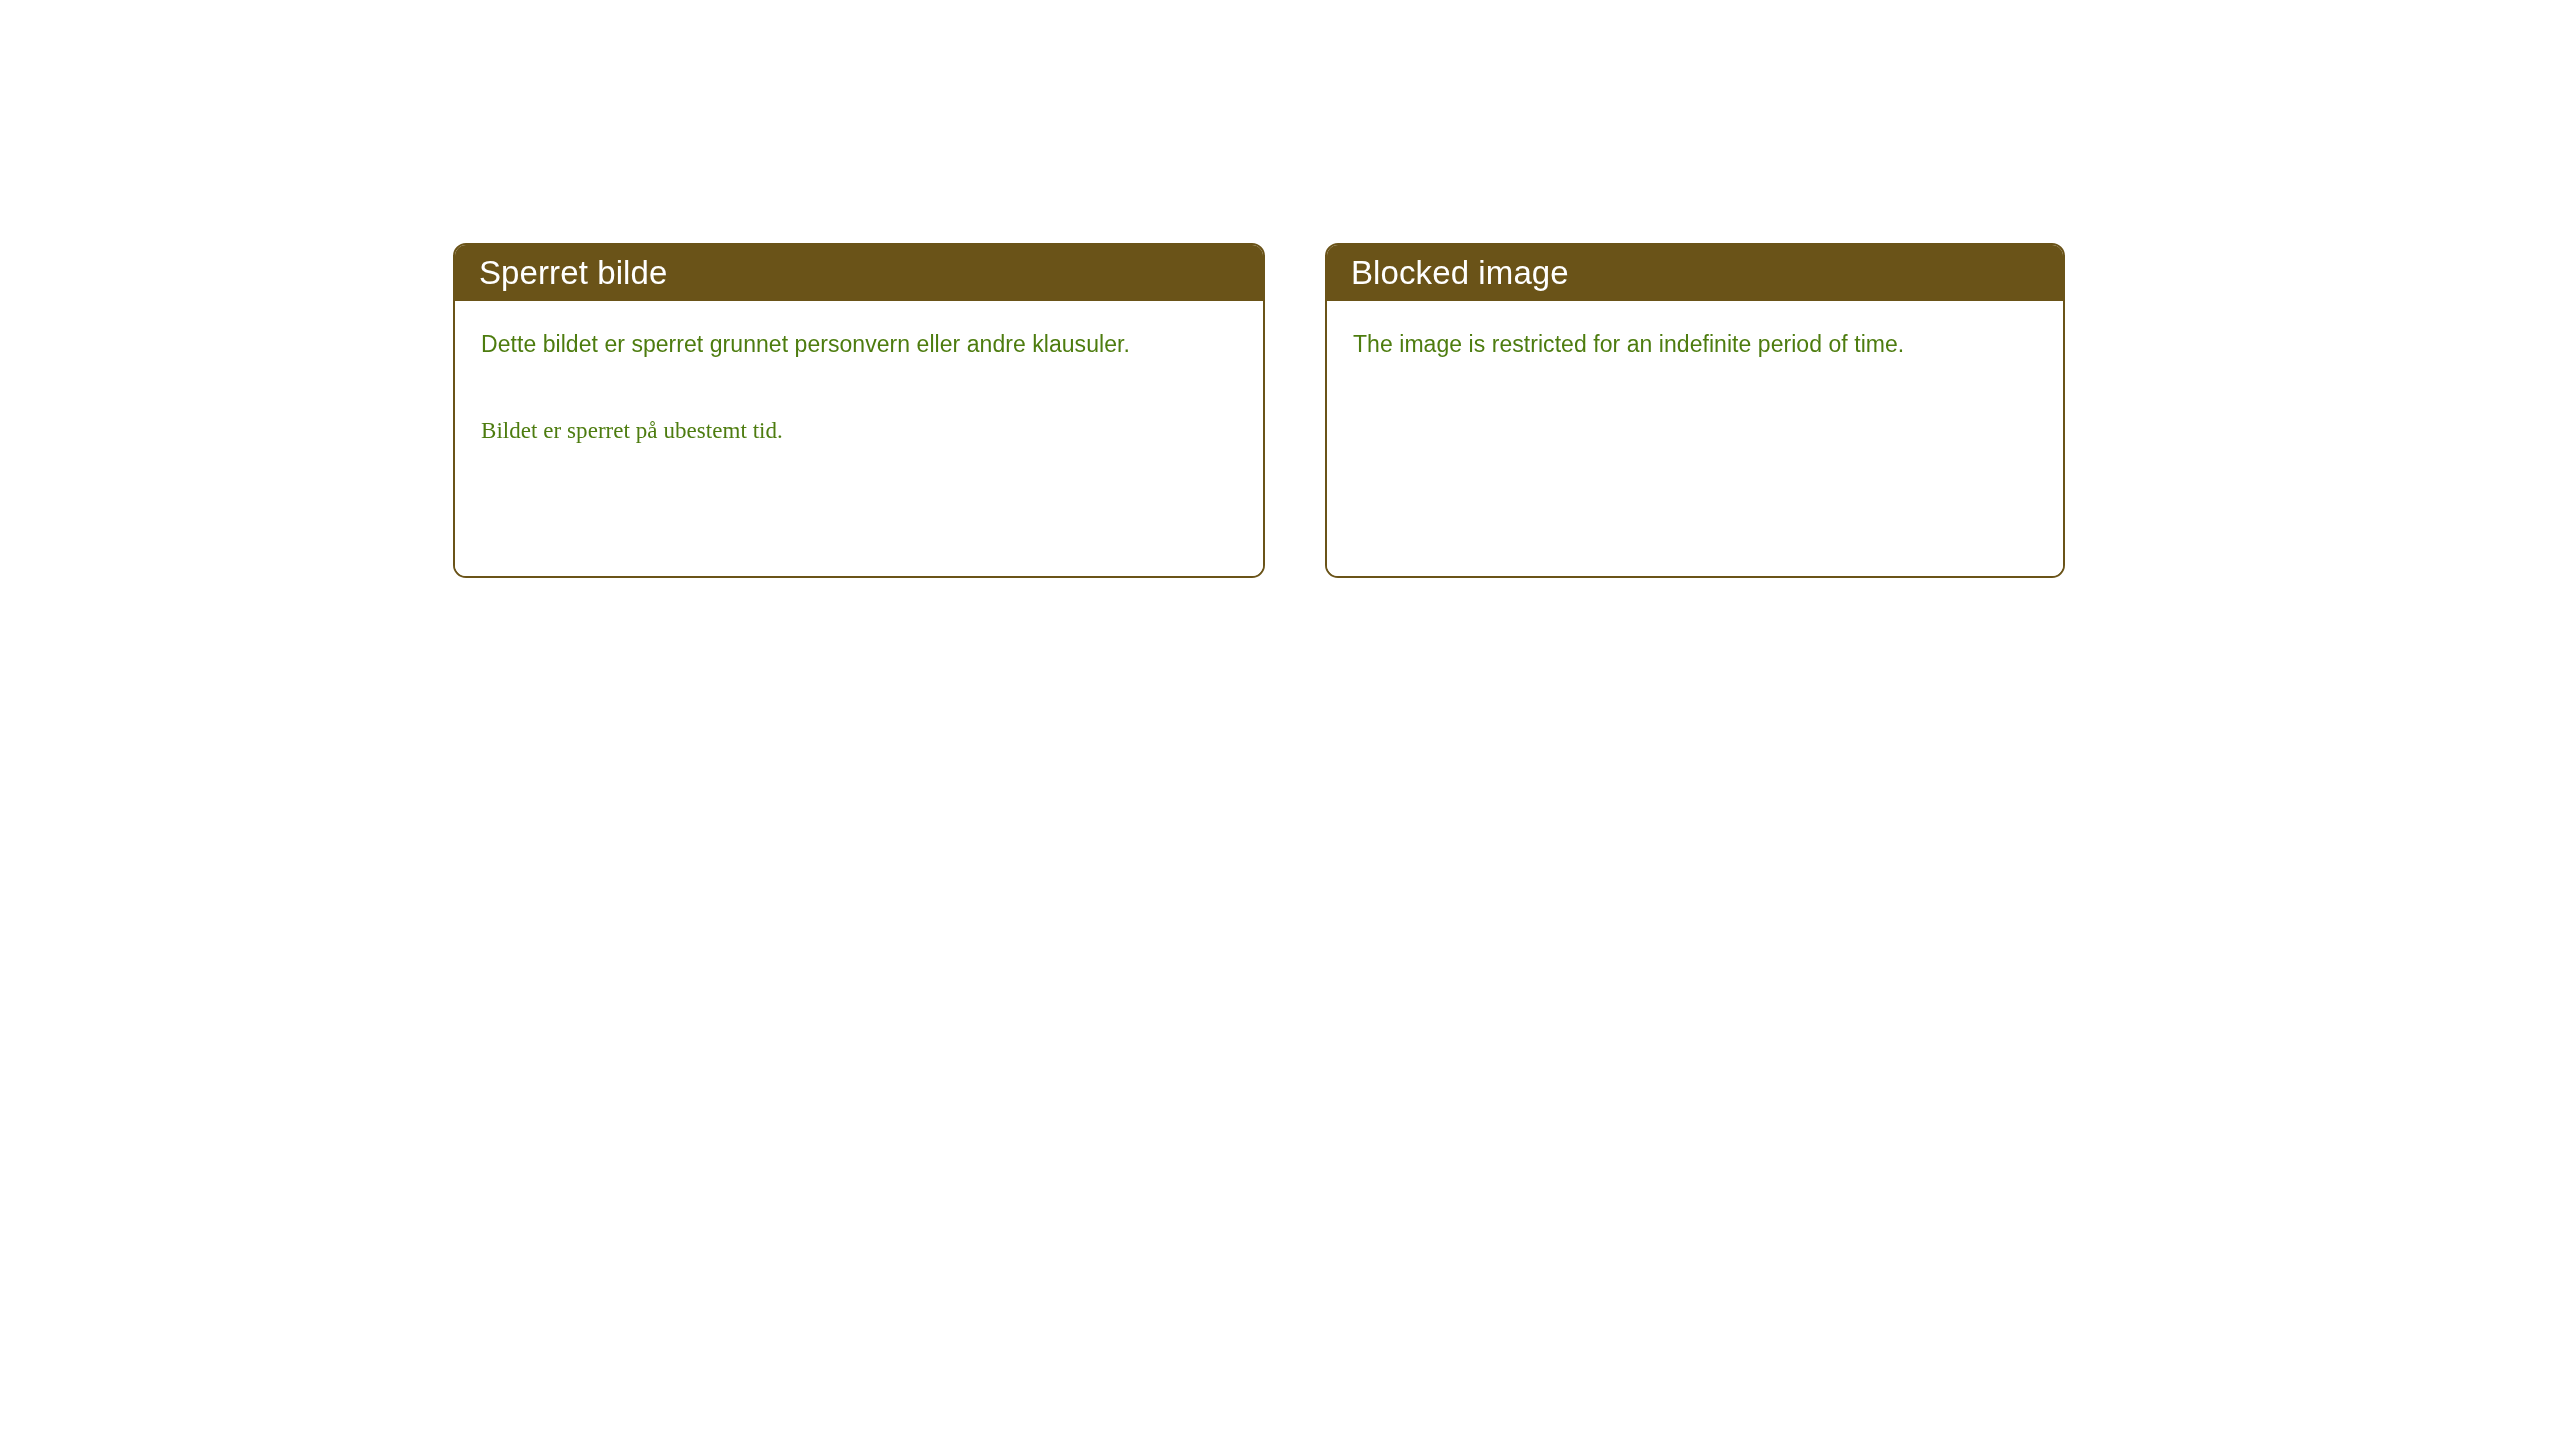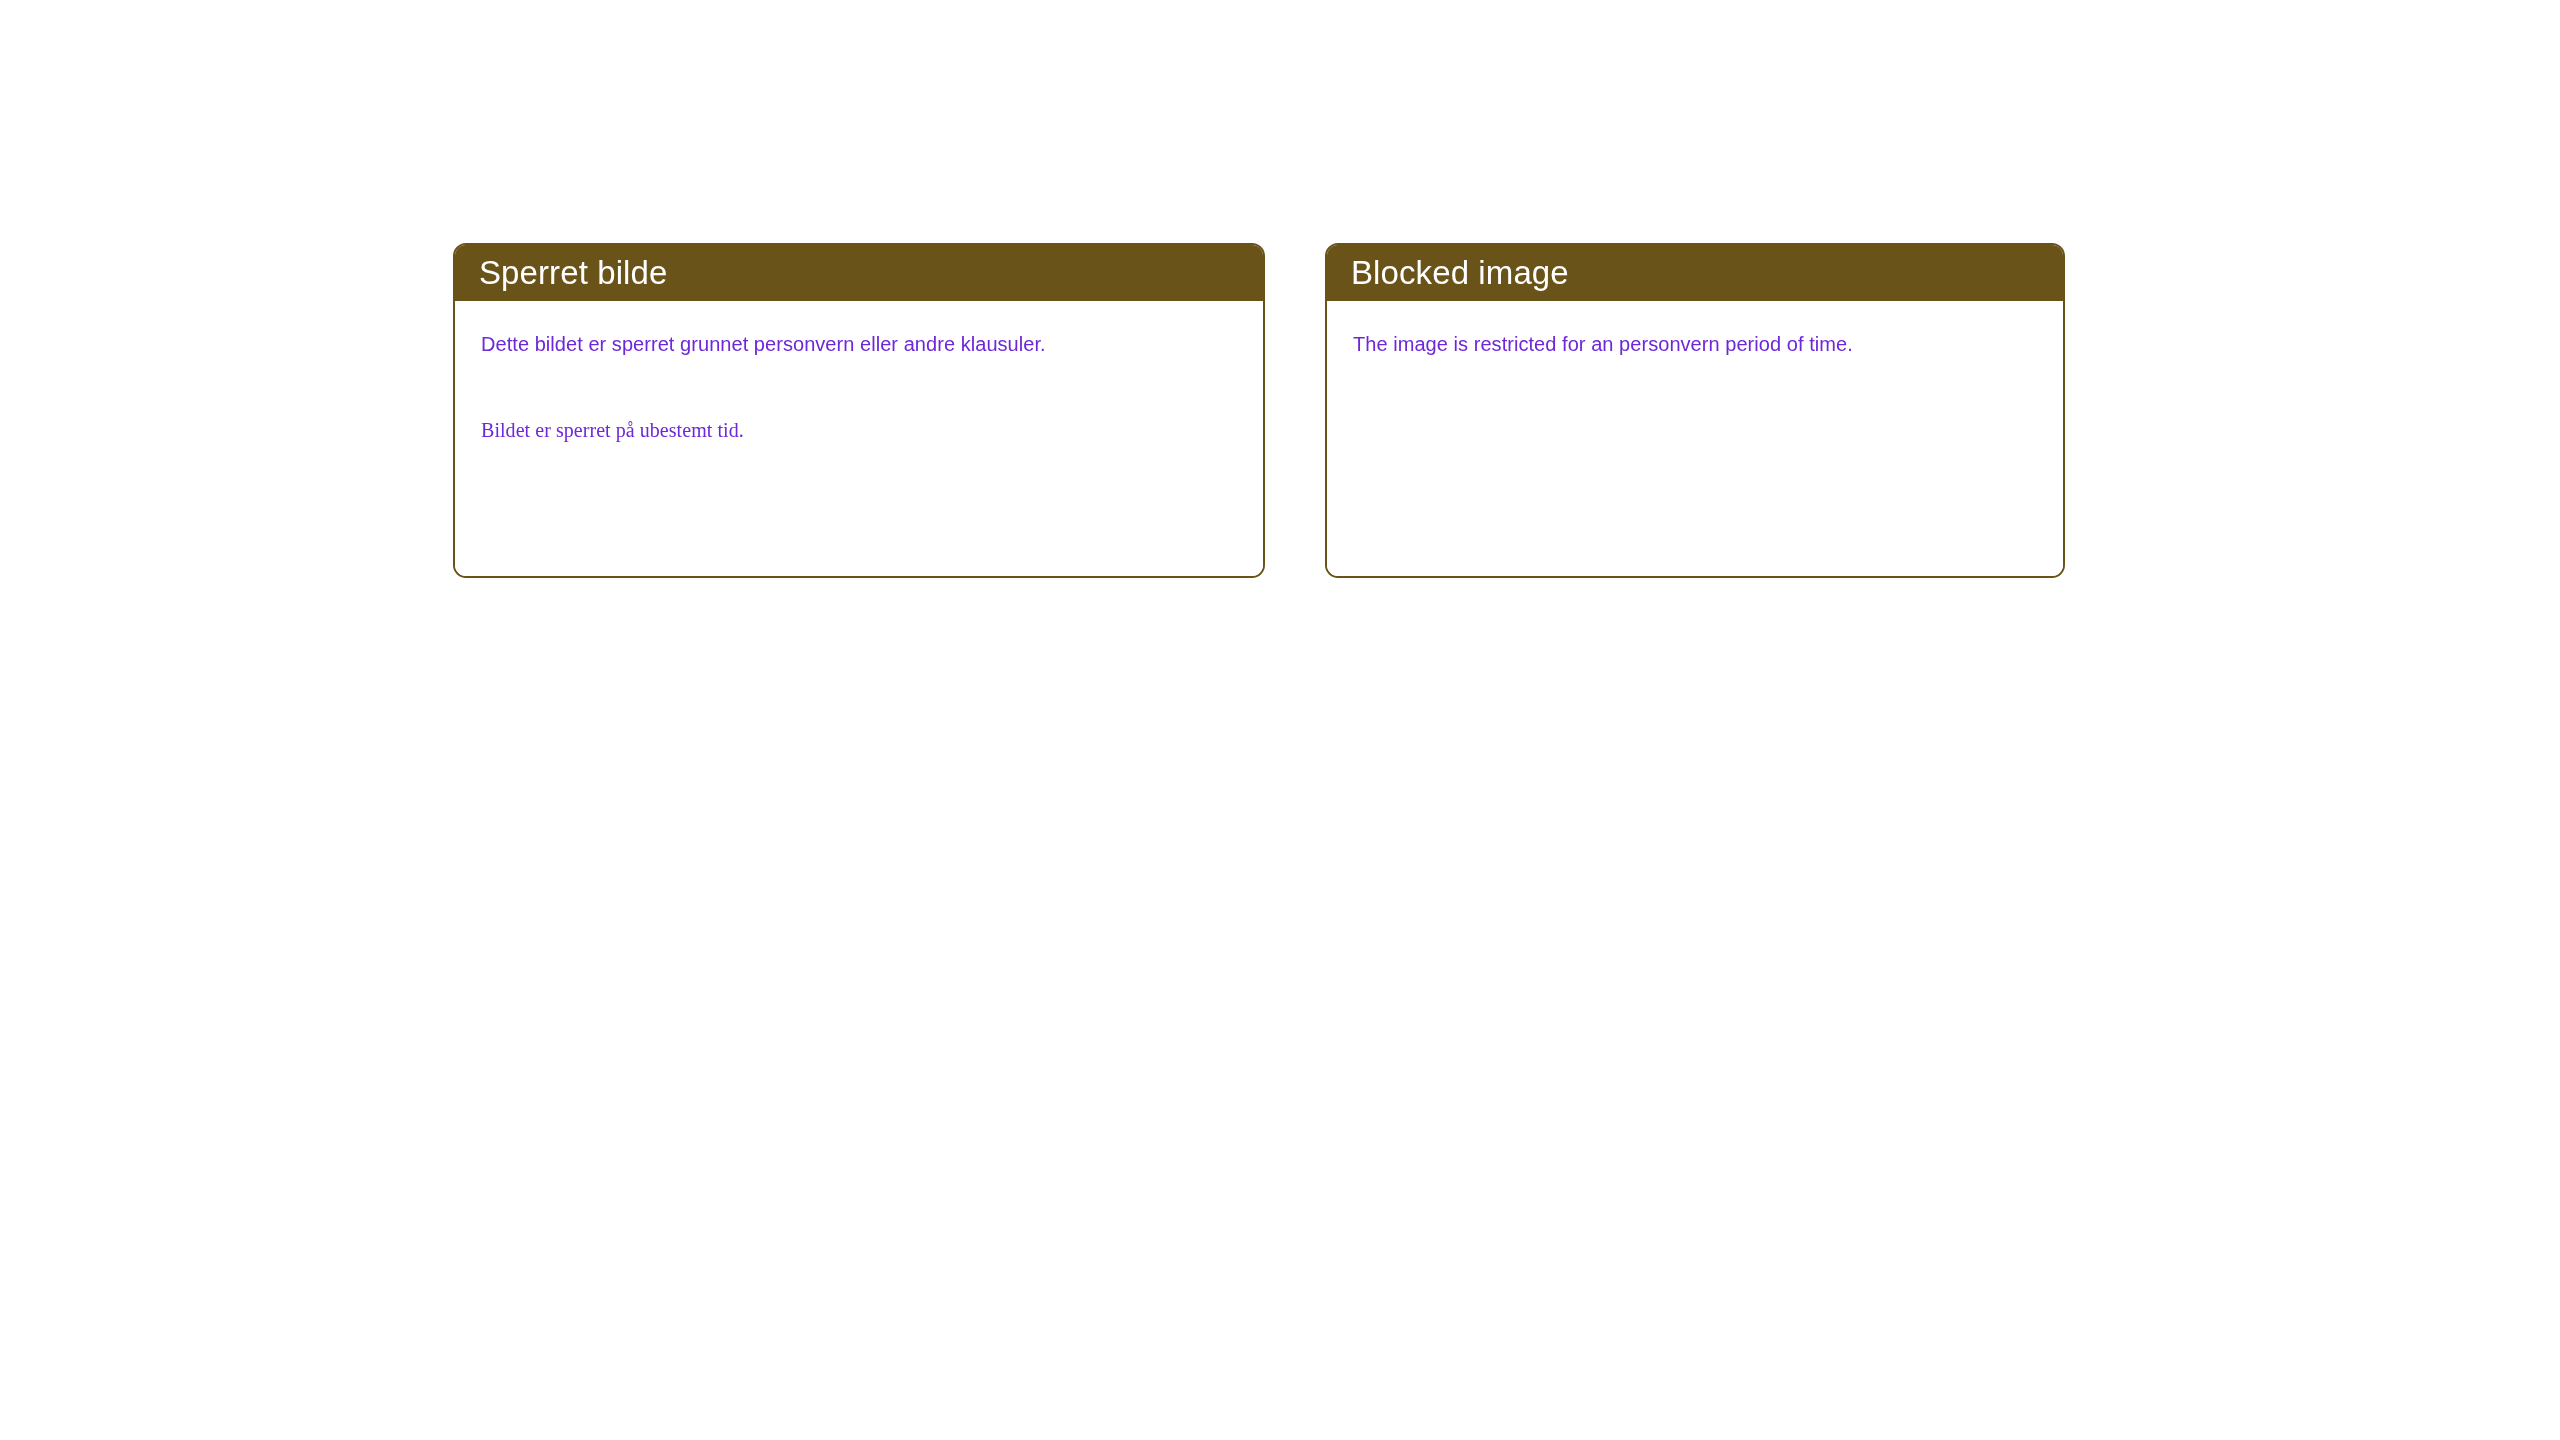--- a/index.html
+++ b/index.html
@@ -69,22 +69,22 @@
   }
 
   .card-body {
     flex: 1 1 auto;
     padding: 22px 26px 26px 26px;
     box-sizing: border-box;
     background: #ffffff;
   }
 
   .card-paragraph {
-    color: #6d28d9;
-    font-size: 20px;
+    color: #4d7c0f;
+    font-size: 23px;
     line-height: 43px;
     font-weight: 400;
     margin: 0;
     letter-spacing: 0.05px;
   }
 
   .card-paragraph + .card-paragraph {
     margin-top: 43px;
     font-family: Liberation Serif, serif;
   }
@@ -104,19 +104,19 @@
         <p class="card-paragraph">Dette bildet er sperret grunnet personvern eller andre klausuler.</p>
         <p class="card-paragraph">Bildet er sperret på ubestemt tid.</p>
       </div>
     </div>
 
     <div class="notice-card card-en">
       <div class="card-header">
         <span class="card-title">Blocked image</span>
       </div>
       <div class="card-body">
-        <p class="card-paragraph">The image is restricted for an personvern period of time.</p>
+        <p class="card-paragraph">The image is restricted for an indefinite period of time.</p>
       </div>
     </div>
 
   </div>
 
 </div>
 
 </body></html>

